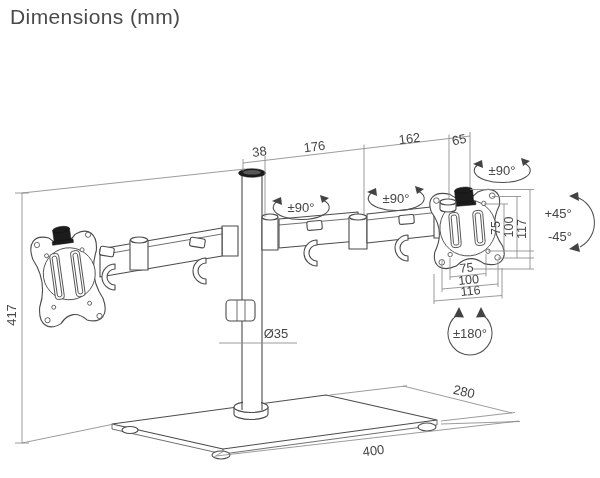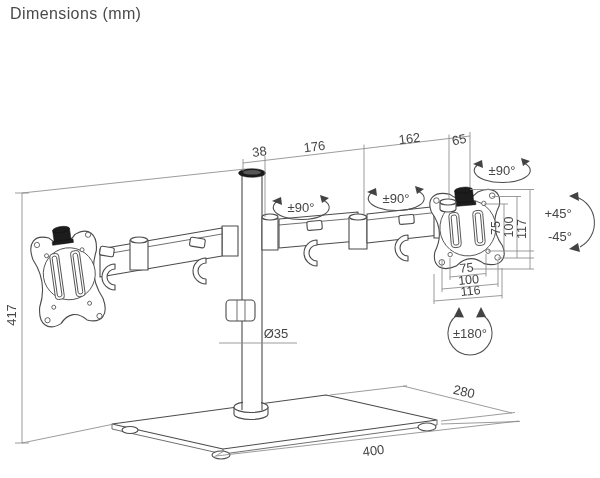--- a/index.html
+++ b/index.html
@@ -1,18 +1,18 @@
 <!DOCTYPE html>
 <html><head>
 <meta charset="utf-8">
 <style>
   html,body{margin:0;padding:0;background:#fff;}
   .stage{position:relative;width:600px;height:478px;background:#fff;overflow:hidden;
          font-family:"Liberation Sans",sans-serif;}
-  .title{position:absolute;left:10px;top:5px;font-size:16px;letter-spacing:.4px;
+  .title{position:absolute;left:10px;top:5px;font-size:21px;letter-spacing:.4px;
          color:#4a4a4a;}
   svg{position:absolute;left:0;top:0;}
   .part{fill:#fff;stroke:#4b4b4b;stroke-width:1.1;stroke-linejoin:round;}
   .partline{fill:none;stroke:#4b4b4b;stroke-width:1.1;}
   .thin{fill:#fff;stroke:#4b4b4b;stroke-width:.9;}
   .thinline{fill:none;stroke:#4b4b4b;stroke-width:.8;}
   .hole{fill:#fff;stroke:#4b4b4b;stroke-width:.8;}
   .dark{fill:#1c1c1c;stroke:#111;stroke-width:.5;}
   .mask{fill:#fff;stroke:none;}
   .dim{fill:none;stroke:#8a8a8a;stroke-width:.85;}

